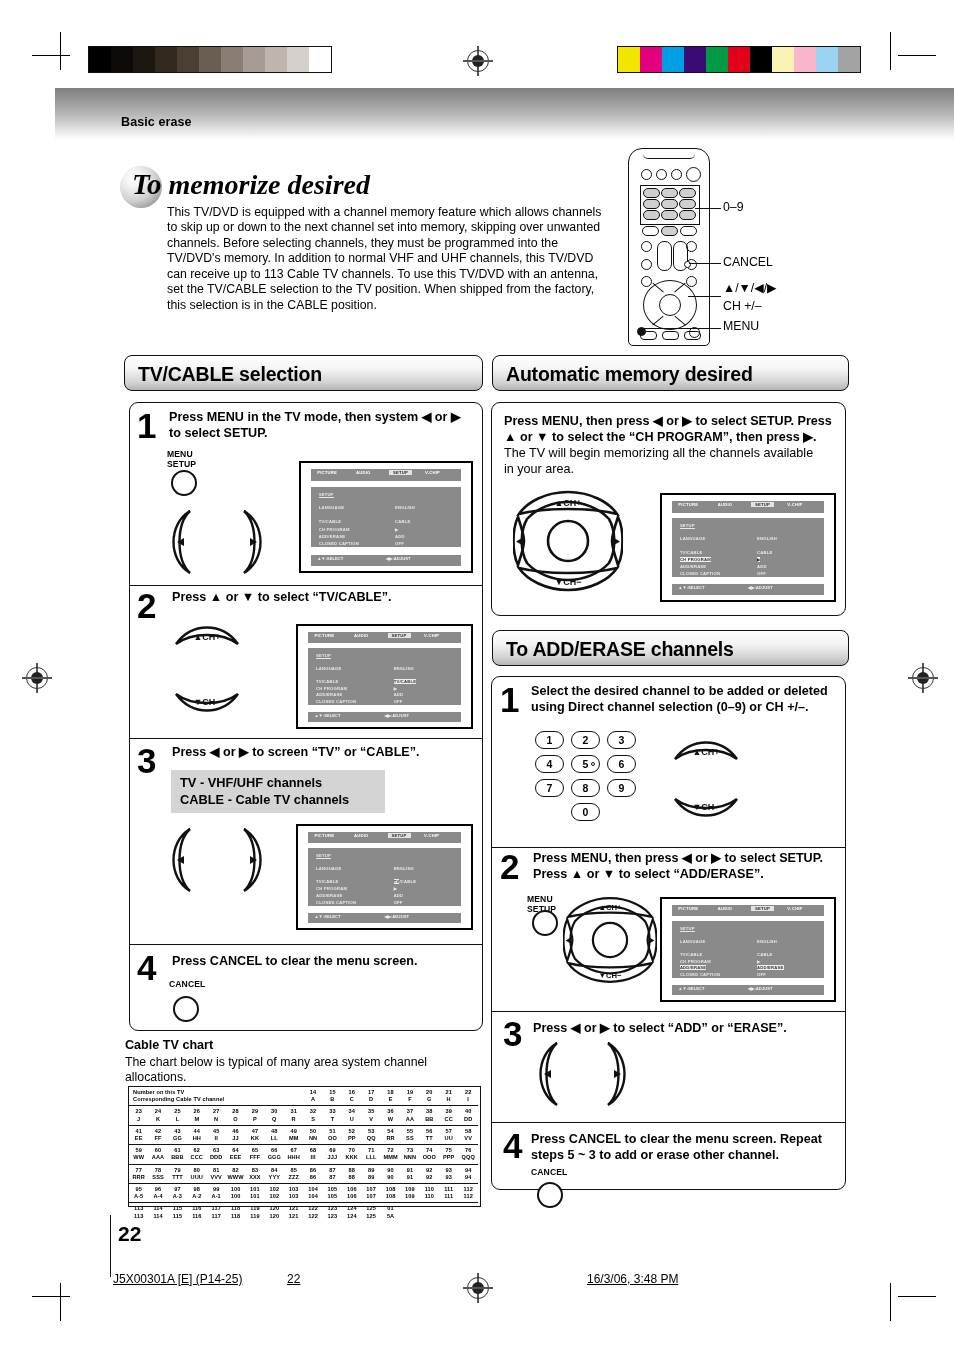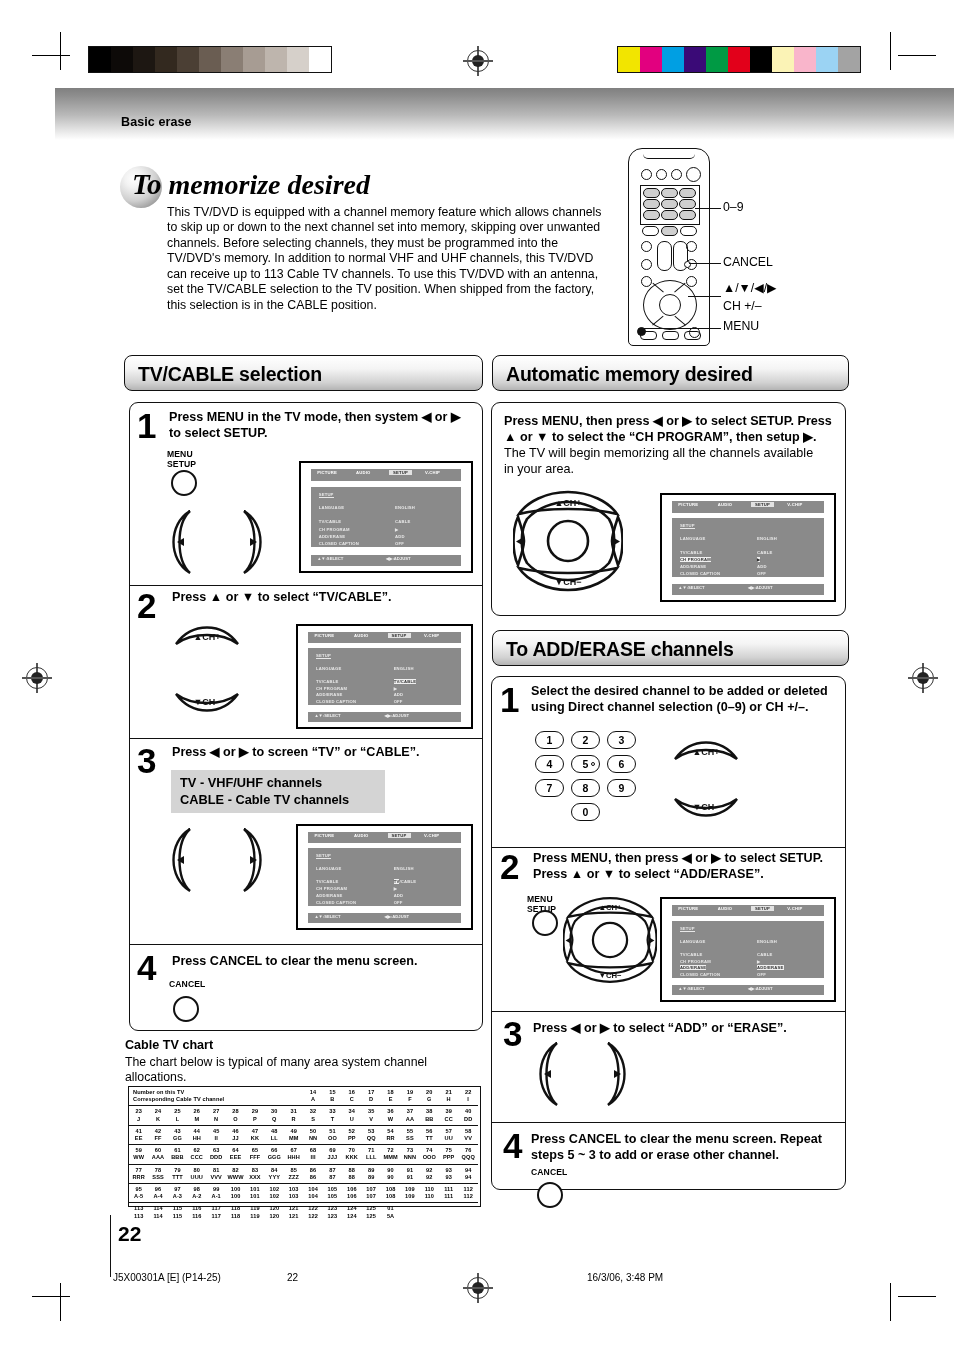--- a/index.html
+++ b/index.html
@@ -96,21 +96,21 @@
   table.cable{position:absolute;border-collapse:collapse;font-size:5.6px;font-weight:bold;
     font-family:"Liberation Sans",sans-serif;table-layout:fixed;}
   table.cable td{border:0;text-align:center;padding:0;line-height:7.2px;letter-spacing:.1px;}
   table.cable tr.top td{padding-top:2px;}
   table.cable tr.bot td{padding-bottom:2px;}
   .cbrdr{position:absolute;border:1px solid #111;}
 
   
   .pgnum{position:absolute;left:118px;top:1222px;font-size:21px;font-weight:bold;}
   .pgrule{position:absolute;left:110px;top:1215px;width:1.4px;height:62px;background:#111;}
-  .ftxt{position:absolute;font-size:10px;}
+  .ftxt{position:absolute;font-size:12px;text-decoration:underline;}
 </style>
 </head>
 <body>
 
 <div class="crop" style="left:60px;top:32px;width:1.4px;height:38px;"></div>
 <div class="crop" style="left:32px;top:55px;width:38px;height:1.4px;"></div>
 <div class="crop" style="left:890px;top:32px;width:1.4px;height:38px;"></div>
 <div class="crop" style="left:898px;top:55px;width:38px;height:1.4px;"></div>
 <div class="crop" style="left:60px;top:1283px;width:1.4px;height:38px;"></div>
 <div class="crop" style="left:32px;top:1296px;width:38px;height:1.4px;"></div>
@@ -636,21 +636,21 @@
         </tr>
       </tbody>
     </table>
   </div>
 
 <div class="sechdr" style="left:492px;top:355px;width:355px;">
   <span>Automatic memory desired</span>
 </div>
 <div class="panel" style="left:491px;top:402px;width:353px;height:212px;"></div>
 <div class="stext" style="left:504px;top:414px;width:335px;">Press MENU, then press ◀ or ▶ to select SETUP. Press</div>
-<div class="stext" style="left:504px;top:430px;width:335px;">▲ or ▼ to select the “CH PROGRAM”, then setup ▶.</div>
+<div class="stext" style="left:504px;top:430px;width:335px;">▲ or ▼ to select the “CH PROGRAM”, then press ▶.</div>
 <div class="stext norm" style="left:504px;top:446px;width:320px;">The TV will begin memorizing all the channels available in your area.</div>
 <div class="arrowkey" style="left:513px;top:488px;">
   <svg width="110" height="106" viewBox="0 0 110 106">
     <path d="M55 4 C77 4, 96 14, 104 26 C92 23, 79 21, 55 21 C31 21, 18 23, 6 26 C14 14, 33 4, 55 4 Z" fill="#fff" stroke="#111" stroke-width="2.6"></path>
     <path d="M55 102 C77 102, 96 92, 104 80 C92 83, 79 85, 55 85 C31 85, 18 83, 6 80 C14 92, 33 102, 55 102 Z" fill="#fff" stroke="#111" stroke-width="2.6"></path>
     <path d="M5 29 C-1 41, -1 65, 5 77 C9 65, 11 58, 11 53 C11 48, 9 41, 5 29 Z" fill="#fff" stroke="#111" stroke-width="2.6"></path>
     <path d="M105 29 C111 41, 111 65, 105 77 C101 65, 99 58, 99 53 C99 48, 101 41, 105 29 Z" fill="#fff" stroke="#111" stroke-width="2.6"></path>
     <path d="M14 31 C7 43, 7 63, 14 75 C24 86, 40 92, 55 92 C70 92, 86 86, 96 75 C103 63, 103 43, 96 31 C86 20, 70 14, 55 14 C40 14, 24 20, 14 31 Z" fill="none" stroke="#111" stroke-width="2.6"></path>
     <circle cx="55" cy="53" r="20" fill="#fff" stroke="#111" stroke-width="2.6"></circle>
     <text x="55" y="18" font-size="9" font-family="Liberation Sans, sans-serif" font-weight="bold" text-anchor="middle" fill="#111">▲CH+</text>

